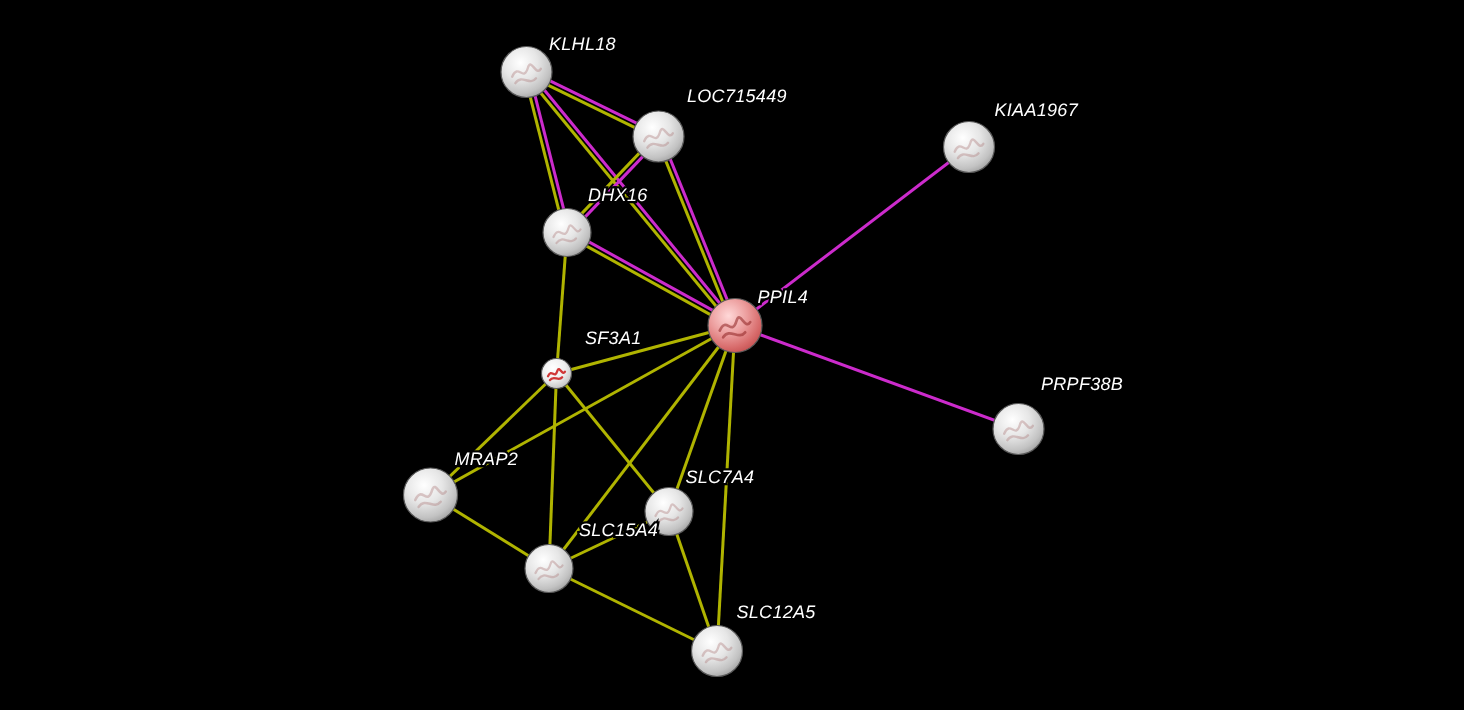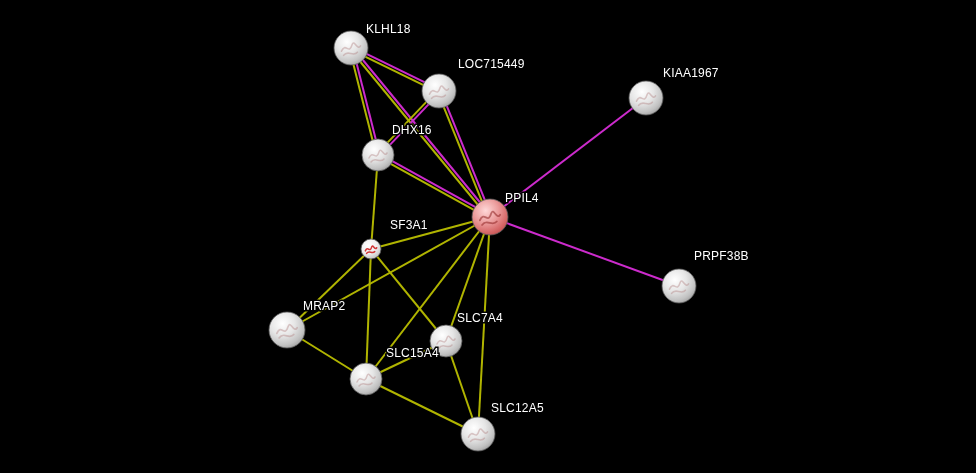--- a/index.html
+++ b/index.html
@@ -9,20 +9,21 @@
     width: 976px;
     height: 473px;
     overflow: hidden;
     font-family: "Liberation Sans", sans-serif;
   }
   #stage {
     position: relative;
     width: 976px;
     height: 452px;
     background: #000000;
+    font-style: italic;
   }
   svg { display: block; }
   .node-label {
     font-family: "Liberation Sans", sans-serif;
     font-size: 12px;
     fill: #ffffff;
     stroke: #000000;
     stroke-width: 3px;
     paint-order: stroke fill;
     letter-spacing: 0.2px;

